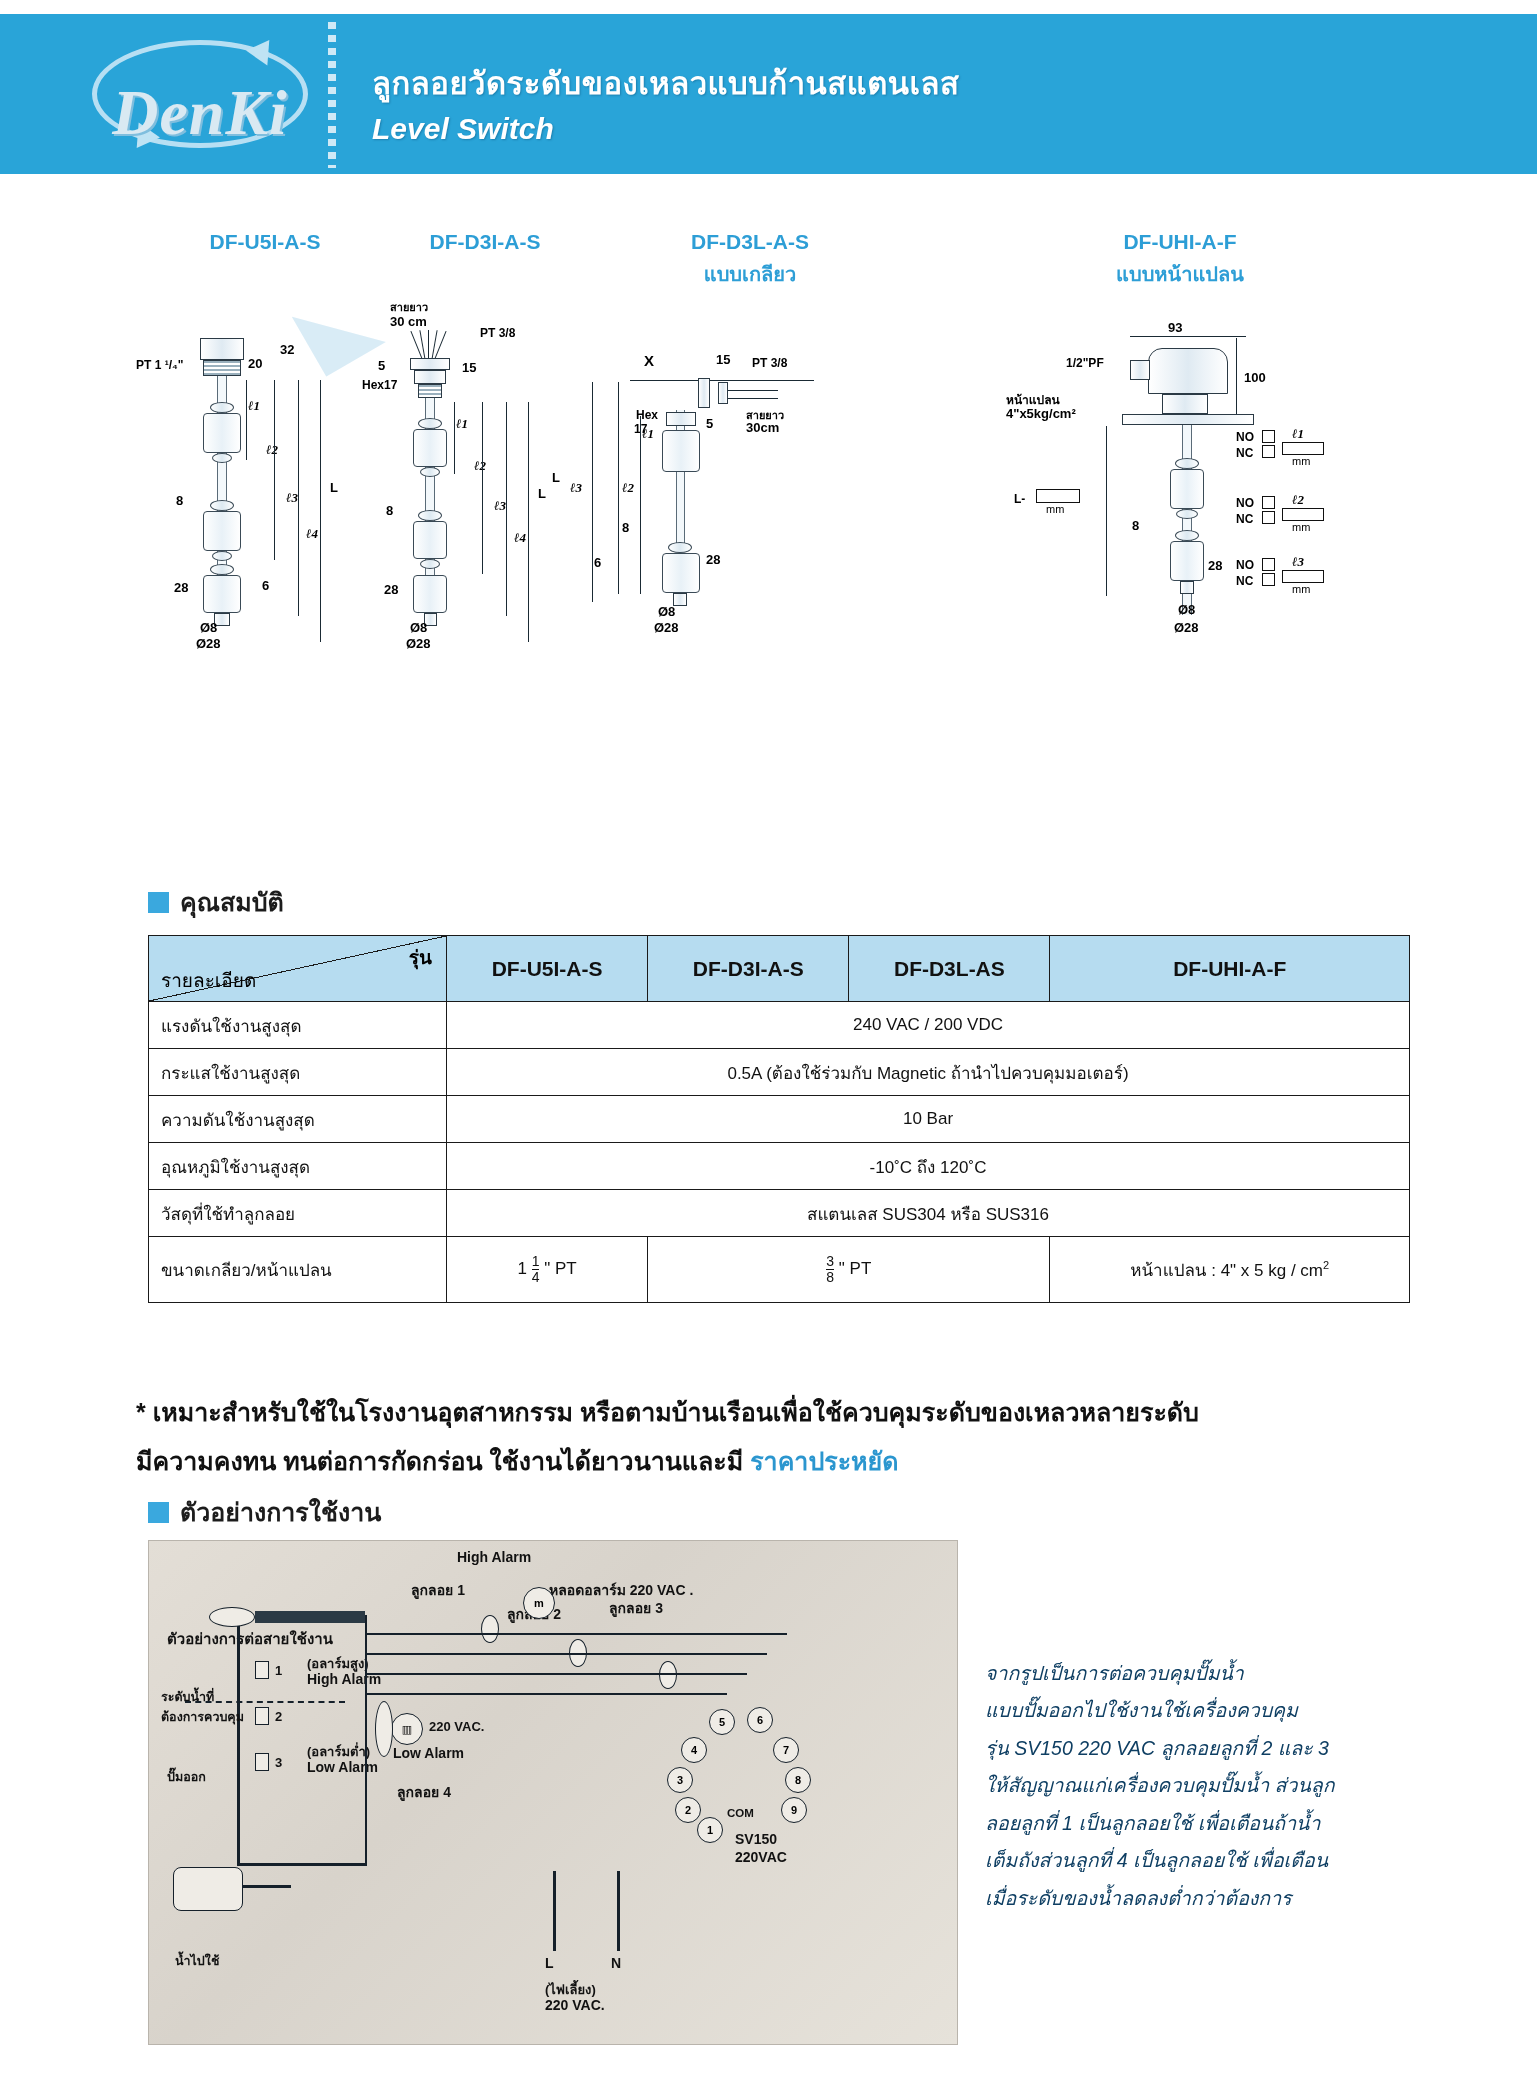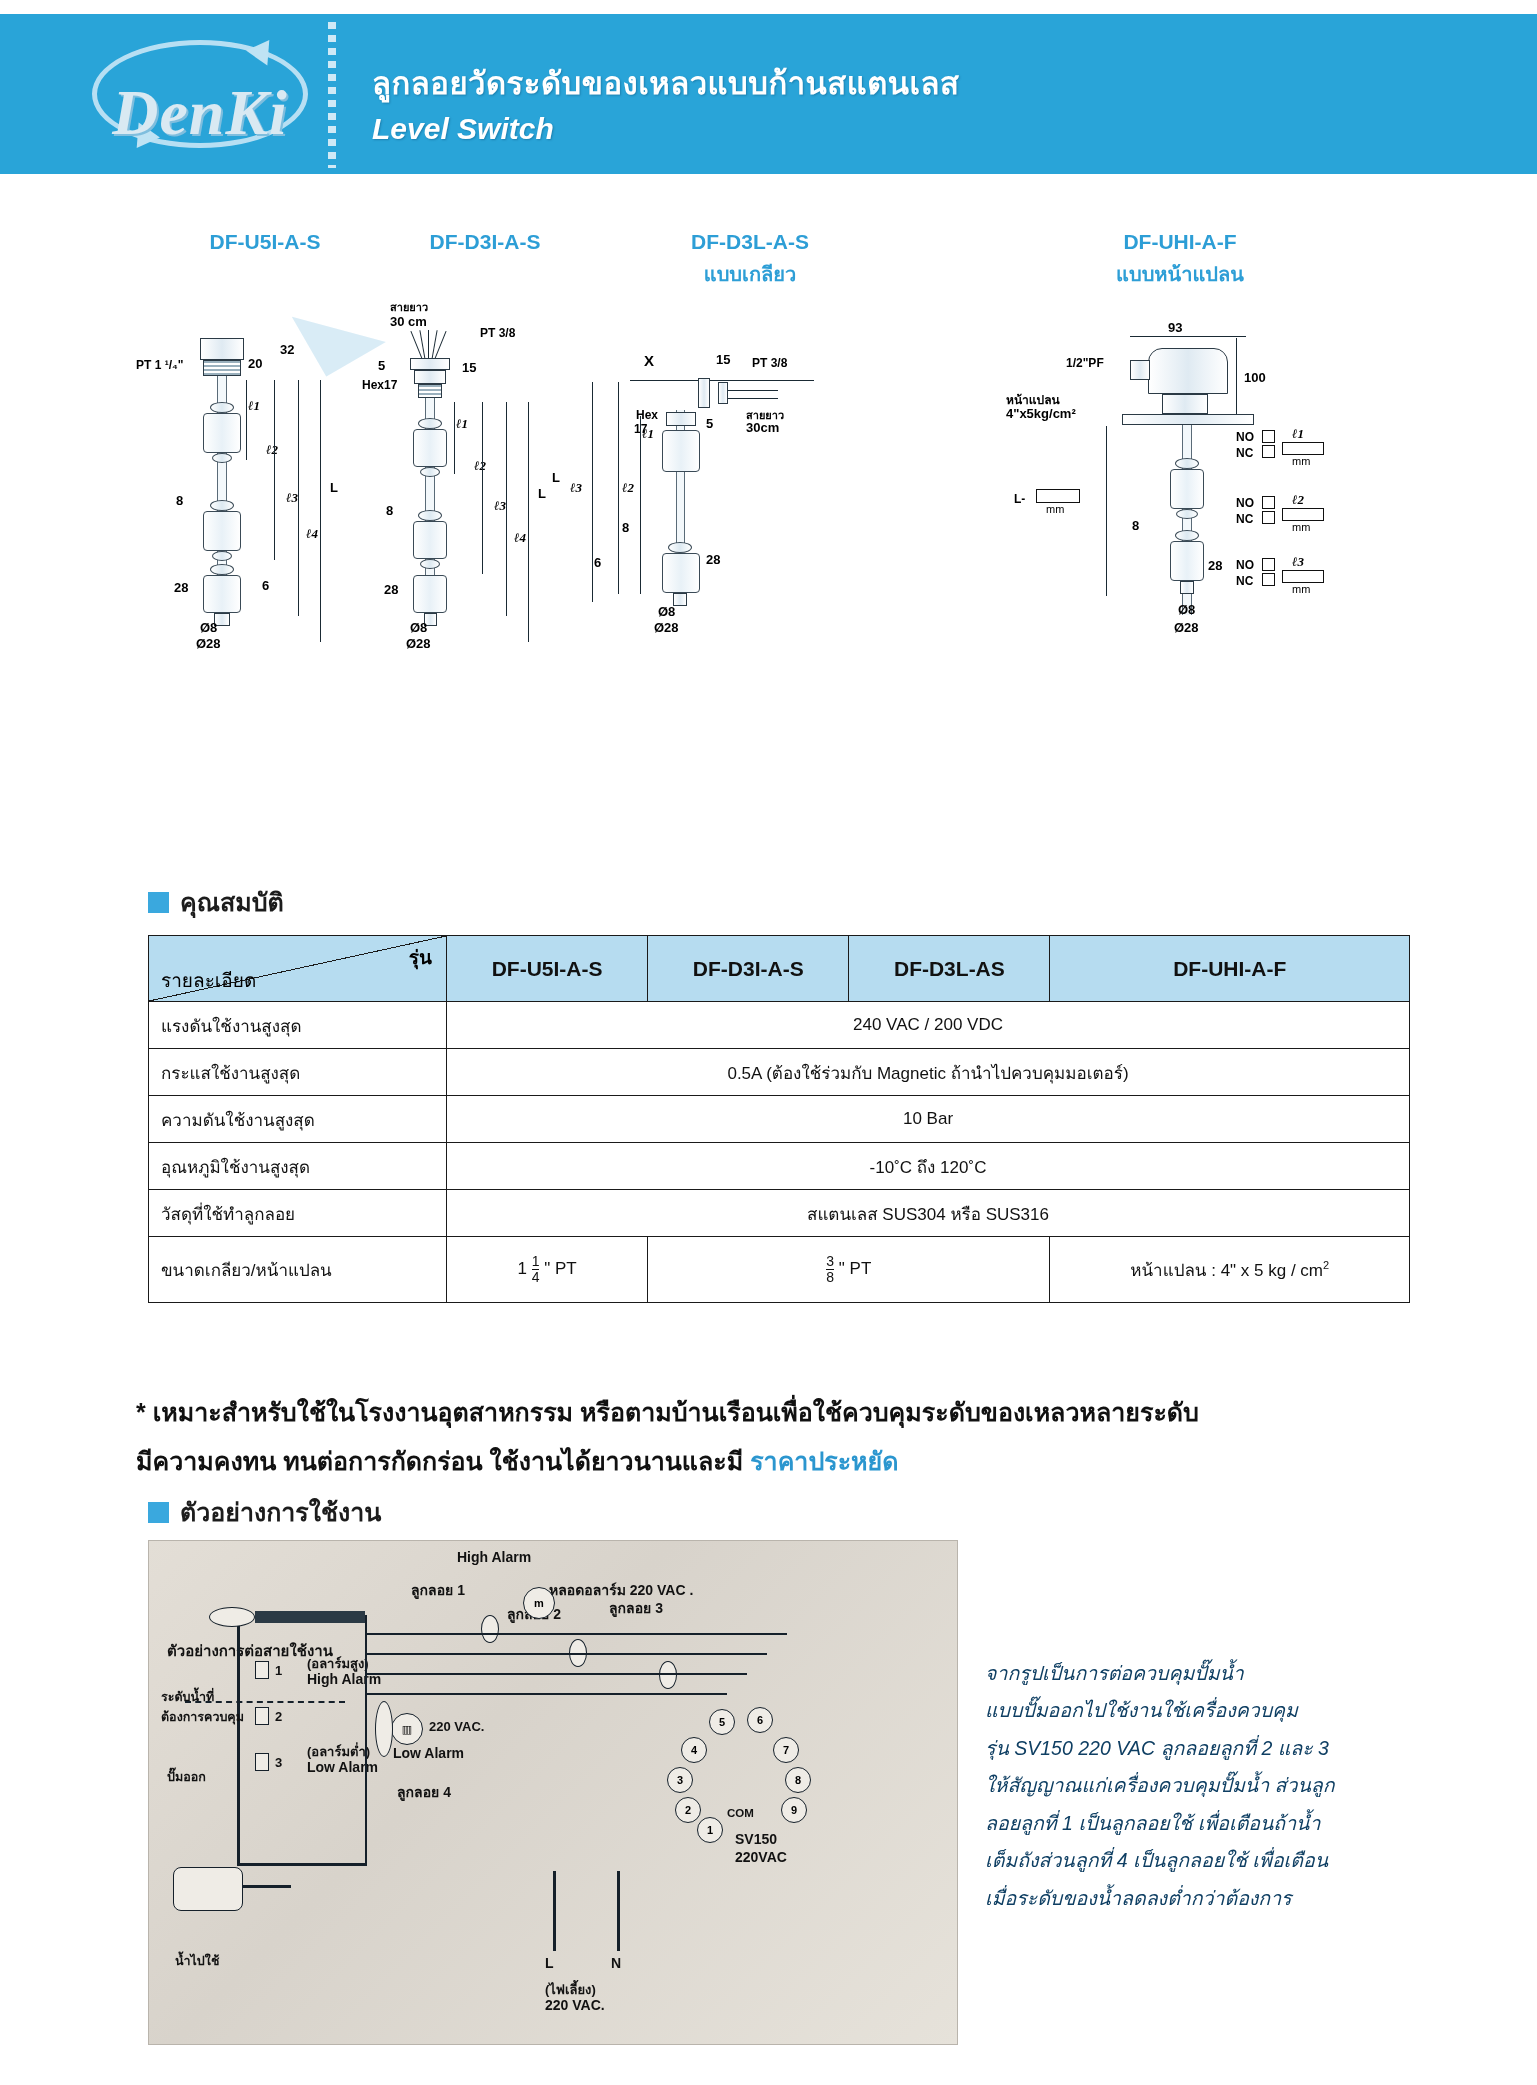--- a/index.html
+++ b/index.html
@@ -438,21 +438,21 @@
   </div>
 </div>
 
 <div class="sec-head" style="left:148px;top:1492px;">
   <span class="sec-sq"></span>
   <span class="sec-txt">ตัวอย่างการใช้งาน</span>
 </div>
 
 <div class="wiring">
 
-  <div class="wnote" style="left:18px;top:86px;font-size:15px;margin-top:12px;">ตัวอย่างการต่อสายใช้งาน</div>
+  <div class="wnote" style="left:18px;top:86px;font-size:15px;">ตัวอย่างการต่อสายใช้งาน</div>
 
   <div class="wnote" style="left:308px;top:8px;font-size:14px;">High Alarm</div>
   <div class="wnote" style="left:262px;top:38px;font-size:14px;">ลูกลอย 1</div>
   <div class="wnote" style="left:400px;top:38px;font-size:14px;">หลอดอลาร์ม 220 VAC .</div>
   <div class="wnote" style="left:358px;top:62px;font-size:14px;">ลูกลอย 2</div>
   <div class="wnote" style="left:460px;top:56px;font-size:14px;">ลูกลอย 3</div>
 
   <div class="wl" style="left:88px;top:74px;width:3px;height:250px;"></div>
   <div class="wl" style="left:88px;top:322px;width:130px;height:3px;"></div>
   <div class="ov" style="left:60px;top:66px;width:46px;height:20px;"></div>

